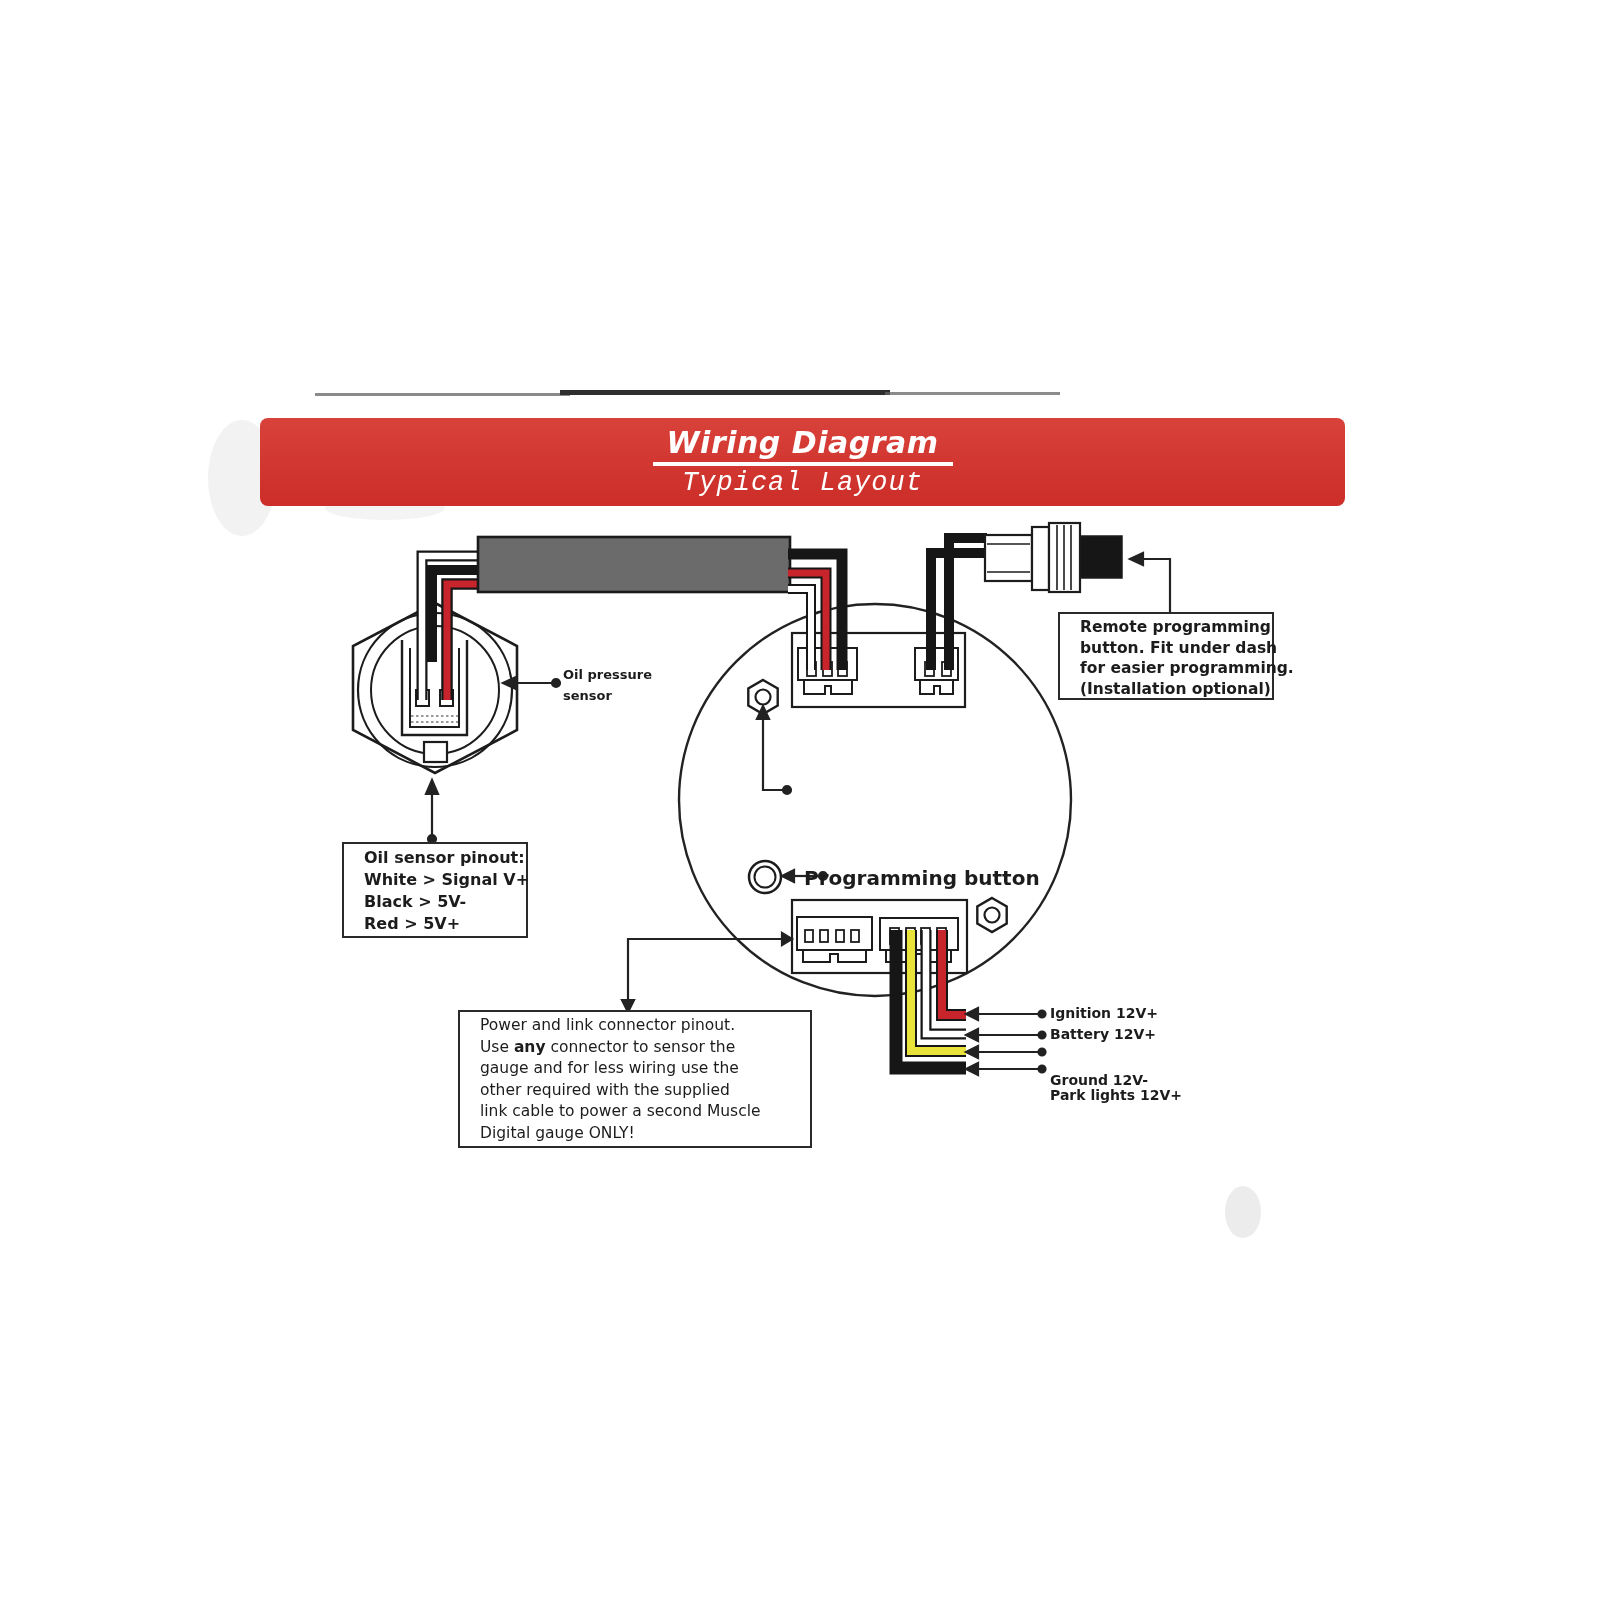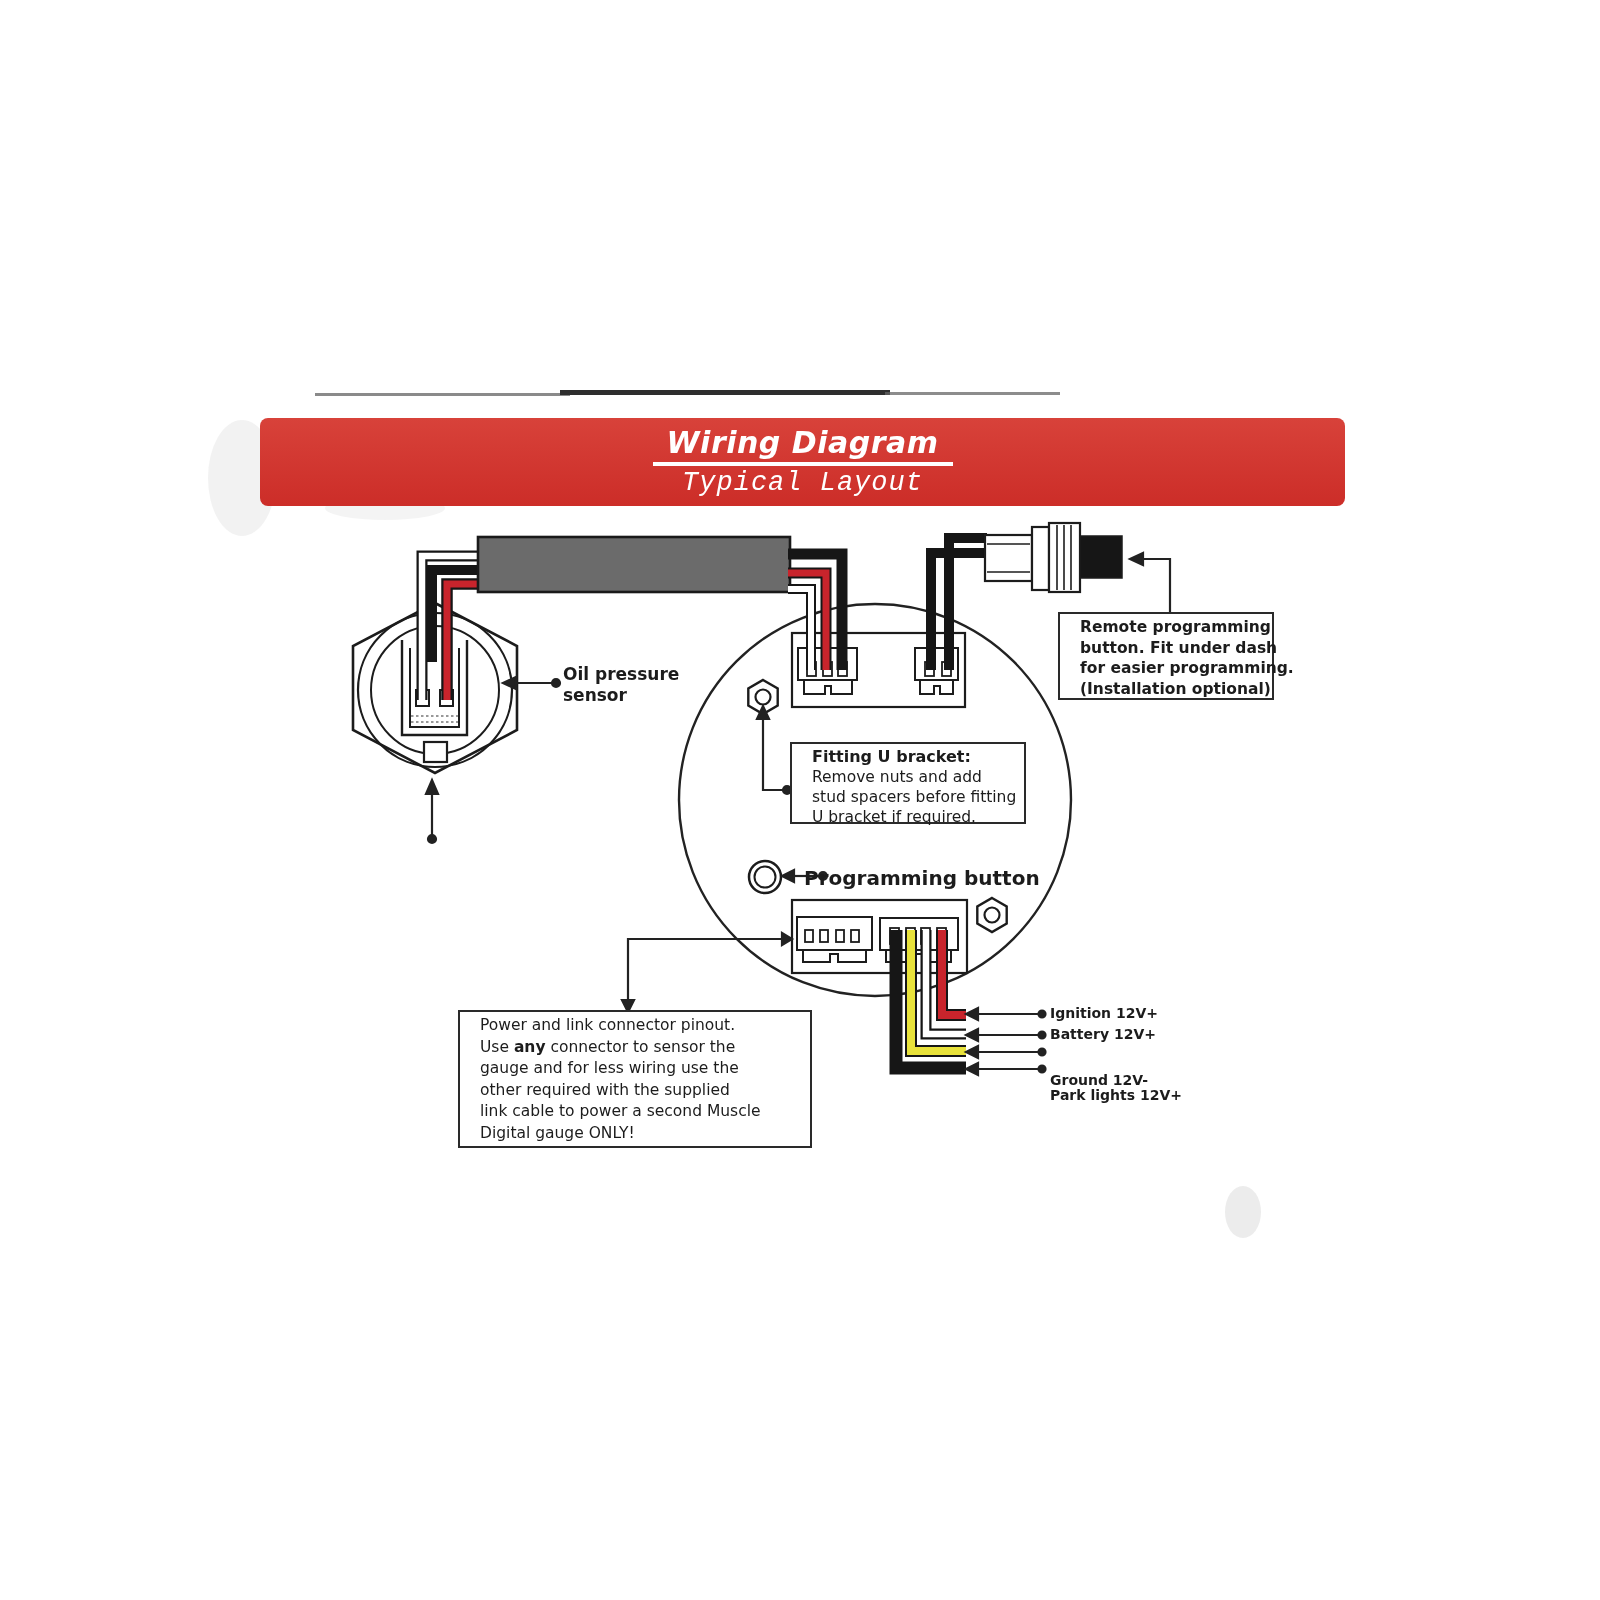--- a/index.html
+++ b/index.html
@@ -19,21 +19,21 @@
   .box{position:absolute;background:#fff;border:2.5px solid #2a2a2a;box-sizing:border-box;
        padding:3px 20px;font-size:15.5px;font-weight:500;line-height:20px;white-space:nowrap;}
   .box .hd{font-weight:700;font-size:16px;}
   #oil-pinout-box{left:342px;top:842px;width:186px;height:96px;font-size:16px;font-weight:600;line-height:22px;}
   #remote-box{left:1058px;top:612px;width:216px;height:88px;font-weight:600;line-height:20.5px;}
   #ubracket-box{left:790px;top:742px;width:236px;height:82px;}
   #power-box{left:458px;top:1010px;width:354px;height:138px;line-height:21.5px;}
 
   
   .lbl{position:absolute;font-weight:700;white-space:nowrap;}
-  #oil-sensor-lbl{left:563px;top:664px;font-size:17px;line-height:21px;}
+  #oil-sensor-lbl{left:563px;top:664px;font-size:13px;line-height:21px;}
   #prog-lbl{left:804px;top:866px;font-size:20px;}
   .wire-lbl{position:absolute;left:1050px;font-size:14px;font-weight:700;height:17px;line-height:17px;}
 </style>
 </head>
 <body>
 
 <div id="canvas">
 
   <svg id="art" viewBox="0 0 1600 1600">
 
@@ -199,34 +199,34 @@
     <div class="banner-subtitle">Typical Layout</div>
   </div>
 
   <div class="lbl" id="oil-sensor-lbl">
     <div>Oil pressure</div>
     <div>sensor</div>
   </div>
 
   <div class="lbl" id="prog-lbl">Programming button</div>
 
+  <div class="box" id="oil-pinout-box">
+    <div>Oil sensor pinout:</div>
+    <div>White &gt; Signal V+</div>
+    <div>Black &gt; 5V-</div>
+    <div>Red &gt; 5V+</div>
+  </div>
 
   <div class="box" id="remote-box">
     <div>Remote programming</div>
     <div>button. Fit under dash</div>
     <div>for easier programming.</div>
     <div>(Installation optional)</div>
   </div>
 
-  <div class="box" id="ubracket-box">
-    <div class="hd">Fitting U bracket:</div>
-    <div>Remove nuts and add</div>
-    <div>stud spacers before fitting</div>
-    <div>U bracket if required.</div>
-  </div>
 
   <div class="box" id="power-box">
     <div>Power and link connector pinout.</div>
     <div><span>Use </span><b>any</b><span> connector to sensor the</span></div>
     <div>gauge and for less wiring use the</div>
     <div>other required with the supplied</div>
     <div>link cable to power a second Muscle</div>
     <div>Digital gauge ONLY!</div>
   </div>
 

